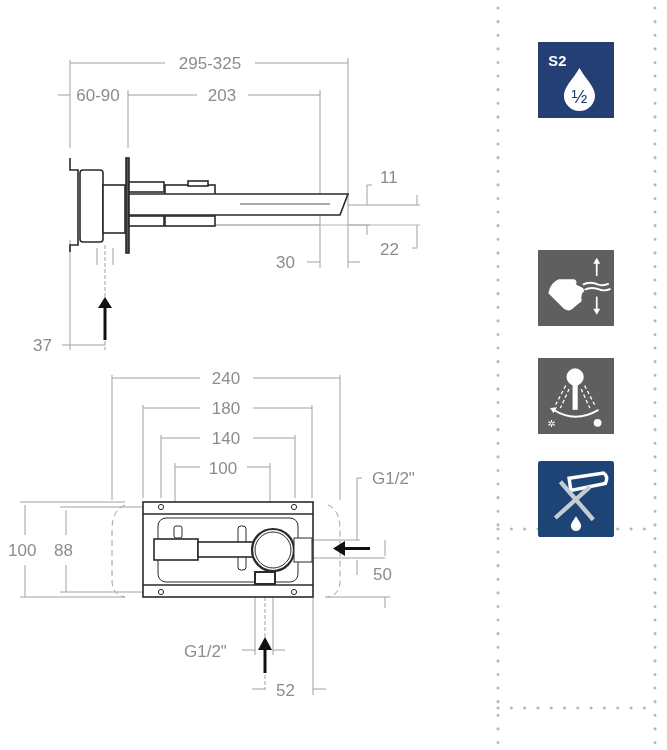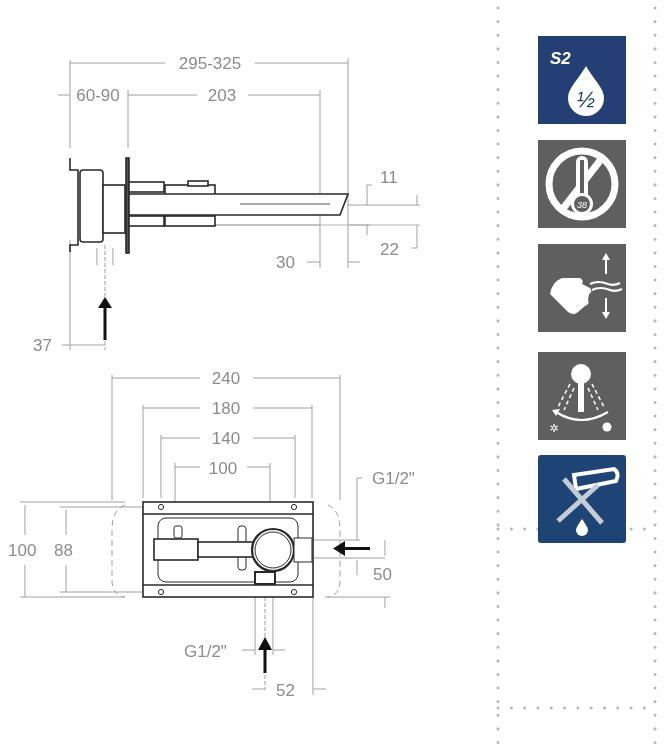--- a/index.html
+++ b/index.html
@@ -1,20 +1,20 @@
 <!DOCTYPE html>
 <html><head>
 <meta charset="utf-8">
 <style>
   html, body { margin:0; padding:0; background:#ffffff; }
   body { width:667px; height:750px; position:relative; overflow:hidden; font-family:"Liberation Sans", sans-serif; }
   #drawing { position:absolute; left:0; top:0; }
   .dim { font-family:"Liberation Sans", sans-serif; font-size:17px; fill:#8c8c8c; }
   .panel { position:absolute; left:493px; top:0; width:165px; height:750px; }
-  .icon { position:absolute; left:45px; width:88px; height:88px;font-style:italic; }
+  .icon { position:absolute; left:45px; width:76px; height:88px; }
   .icon svg { width:100%; height:100%; display:block; }
 </style>
 </head>
 <body>
 
 <svg id="drawing" width="490" height="750" viewBox="0 0 490 750" xmlns="http://www.w3.org/2000/svg">
   <g stroke="#a0a0a0" stroke-width="1" fill="none">
 
     <line x1="70" y1="60" x2="70" y2="148"></line>
     <line x1="348" y1="58" x2="348" y2="268"></line>
@@ -167,32 +167,20 @@
 
   <div class="icon" style="top:36px">
     <svg viewBox="0 0 88 88">
       <rect width="88" height="88" fill="#243f73"></rect>
       <text x="12" y="28" font-family="Liberation Sans, sans-serif" font-weight="bold" font-size="17" fill="#fff">S2</text>
       <path d="M48,30 C40,44 30,52 30,62 A18,18 0 0 0 66,62 C66,52 56,44 48,30 Z" fill="#fff"></path>
       <text x="48" y="71" text-anchor="middle" font-family="Liberation Sans, sans-serif" font-size="22" fill="#243f73">½</text>
     </svg>
   </div>
 
-  <div class="icon" style="top:140px">
-    <svg viewBox="0 0 88 88">
-      <rect width="88" height="88" fill="#5f5f5f"></rect>
-      <circle cx="44" cy="44" r="33" fill="none" stroke="#fff" stroke-width="7"></circle>
-      <line x1="64" y1="18" x2="24" y2="70" stroke="#fff" stroke-width="7"></line>
-      <rect x="38" y="16" width="12" height="46" rx="6" fill="#fff"></rect>
-      <rect x="42" y="20" width="4" height="38" fill="#5f5f5f"></rect>
-      <circle cx="44" cy="64" r="11" fill="#fff"></circle>
-      <circle cx="44" cy="64" r="8" fill="#5f5f5f"></circle>
-      <text x="44" y="68" text-anchor="middle" font-family="Liberation Sans, sans-serif" font-size="9" fill="#fff">38</text>
-    </svg>
-  </div>
 
   <div class="icon" style="top:244px">
     <svg viewBox="0 0 88 88">
       <rect width="88" height="88" fill="#5f5f5f"></rect>
       <path d="M12,50 Q14,38 24,34 L42,34 Q46,36 44,40 L52,44 Q55,48 51,50 L50,56 Q52,60 47,62 L40,68 Q36,72 30,68 Z" fill="#fff"></path>
       <path d="M52,40 Q60,36 70,40 Q76,42 82,39 M54,46 Q62,42 72,46 Q78,48 84,45" stroke="#fff" stroke-width="2.2" fill="none"></path>
       <line x1="68" y1="12" x2="68" y2="30" stroke="#fff" stroke-width="2"></line>
       <polygon points="64,16 68,9 72,16" fill="#fff"></polygon>
       <line x1="68" y1="54" x2="68" y2="72" stroke="#fff" stroke-width="2"></line>
       <polygon points="64,68 68,75 72,68" fill="#fff"></polygon>

